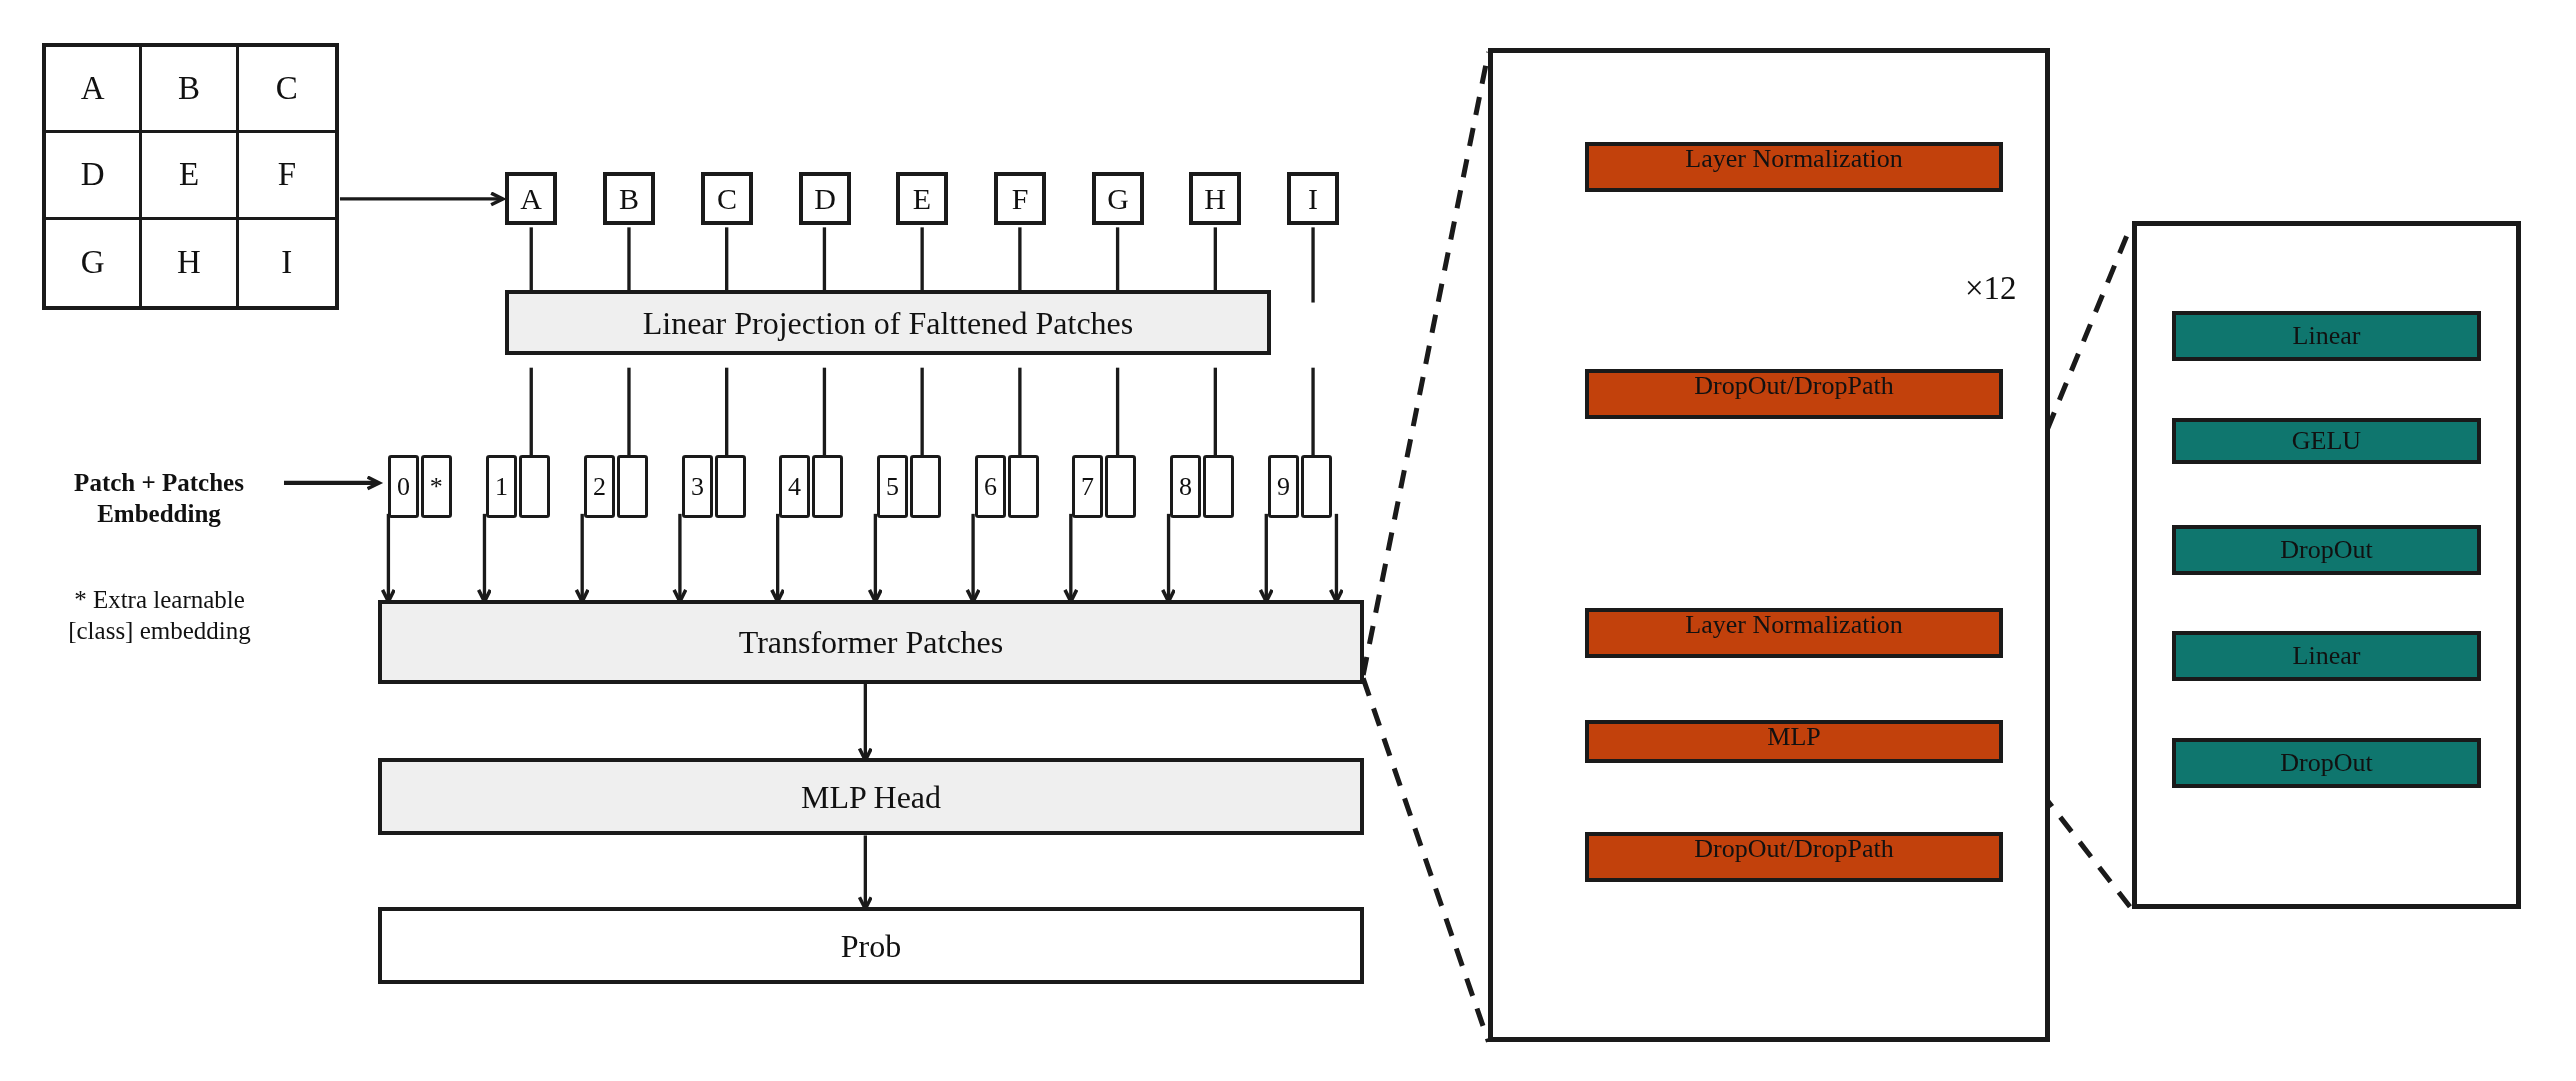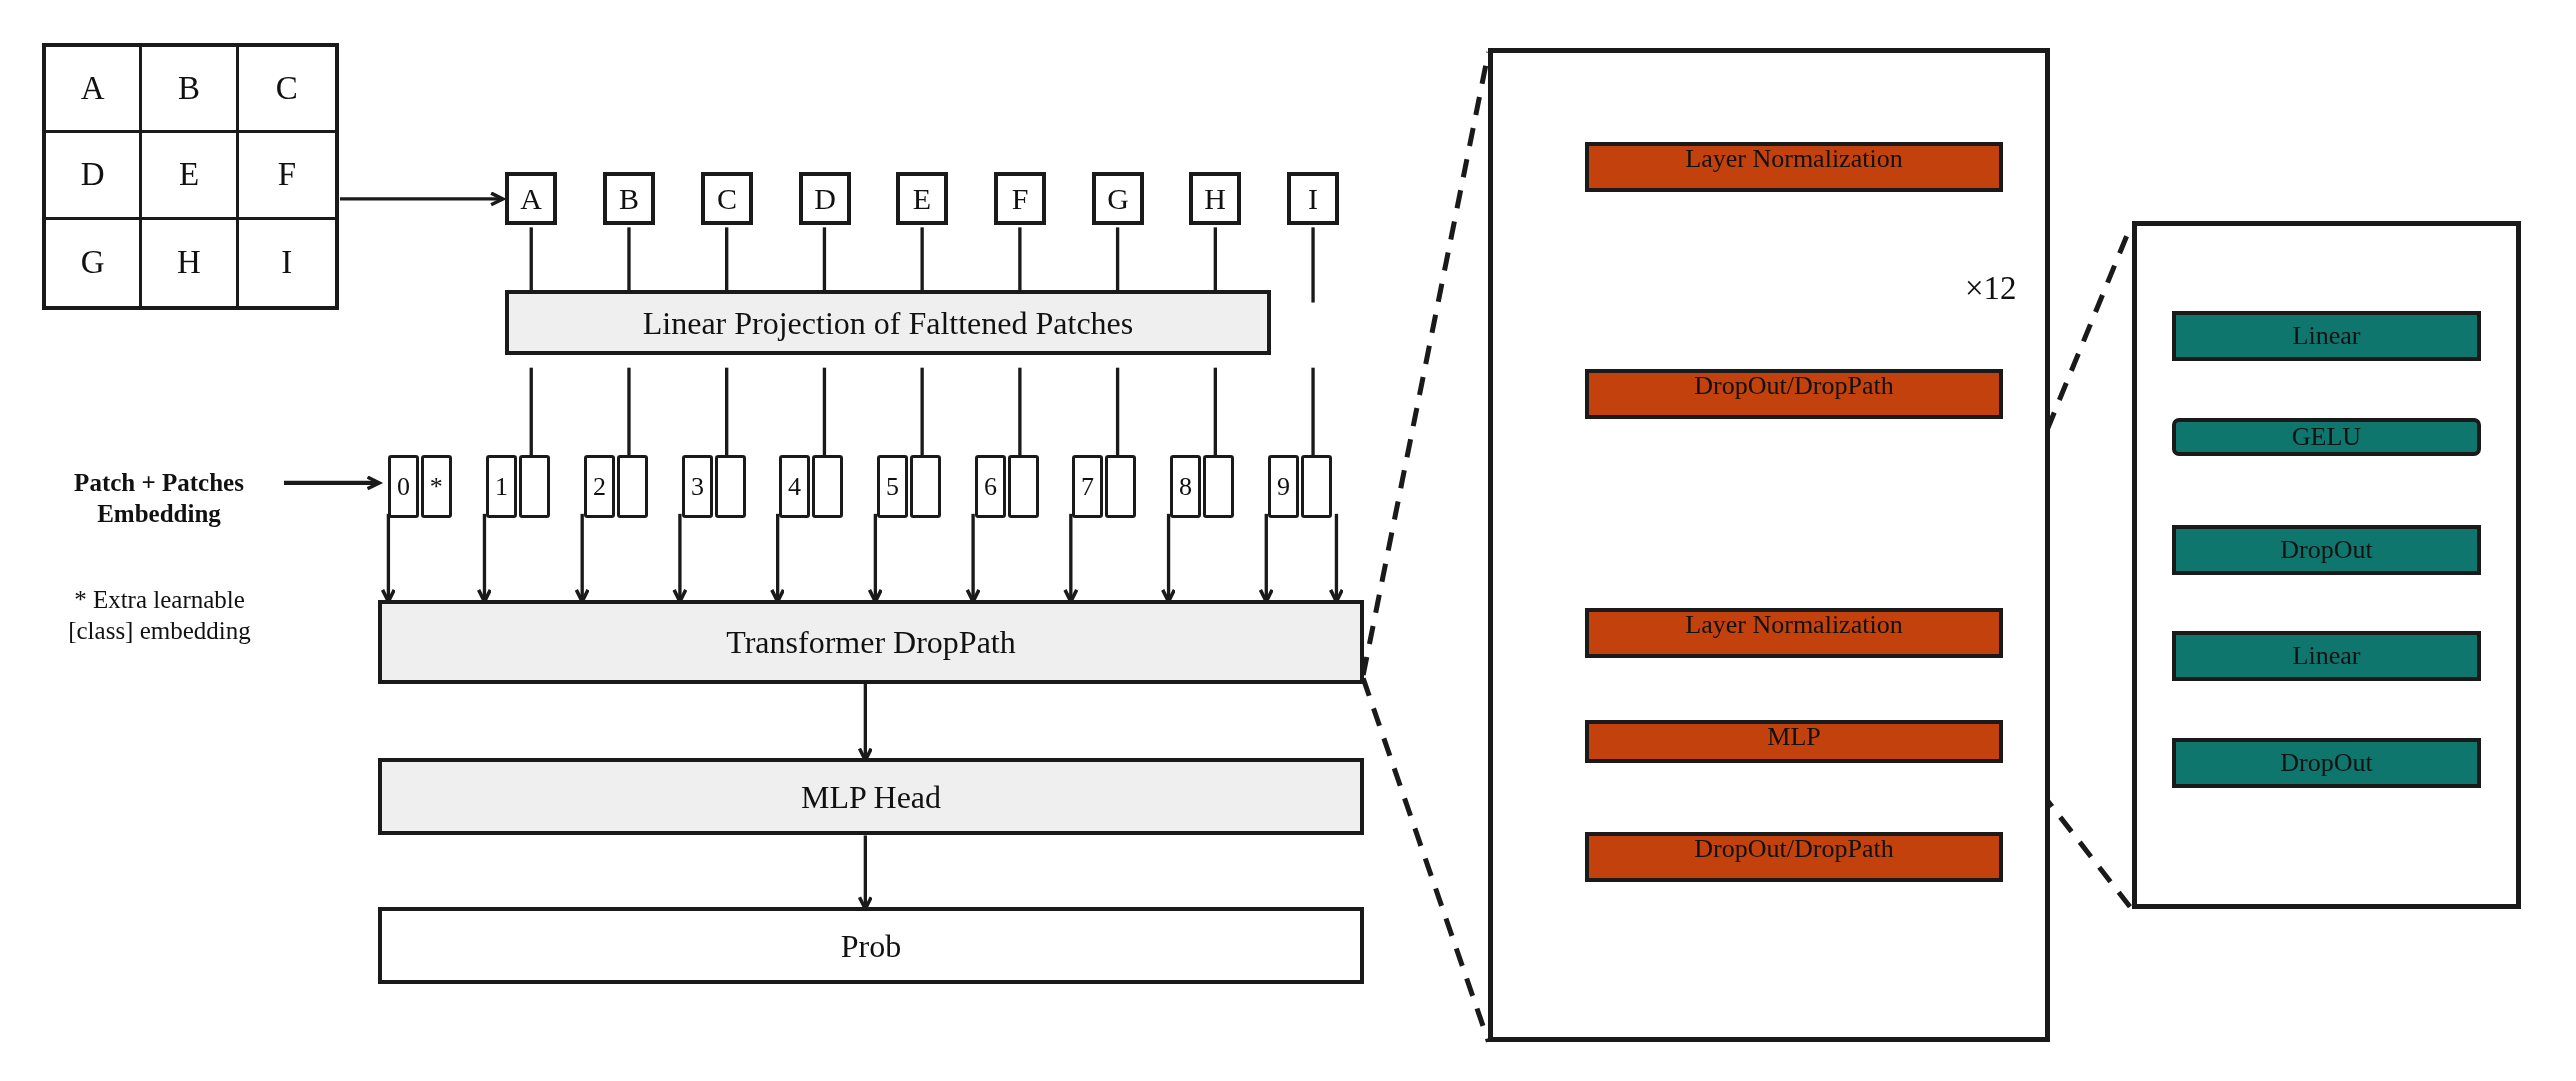--- a/index.html
+++ b/index.html
@@ -233,21 +233,21 @@
   <div class="abs emb-pair" style="left:1170px;top:455px;">
     <div class="emb-half">8</div>
     <div class="emb-half"></div>
   </div>
   <div class="abs emb-pair" style="left:1268px;top:455px;">
     <div class="emb-half">9</div>
     <div class="emb-half"></div>
   </div>
 
   <div class="abs wide-bar" style="left:378px;top:600px;width:986px;height:84px;">
-    <span>Transformer DropPath</span>
+    <span>Transformer Patches</span>
   </div>
 
   <div class="abs wide-bar plain" style="left:378px;top:907px;width:986px;height:77px;">
     <span>Prob</span>
   </div>
 
   <div class="abs wide-bar" style="left:378px;top:758px;width:986px;height:77px;">
     <span>MLP Head</span>
   </div>
 
@@ -274,21 +274,21 @@
   <div class="abs times-lbl" style="left:1965px;top:272px;">
     <span>×12</span>
   </div>
 
   <div class="abs panel" style="left:2132px;top:221px;width:389px;height:688px;">
   </div>
 
   <div class="abs mlp-block" style="left:2172px;top:311px;width:309px;height:50px;">
     <span>Linear</span>
   </div>
-  <div class="abs mlp-block" style="left:2172px;top:418px;width:309px;height:38px;border-radius:7px;">
+  <div class="abs mlp-block" style="left:2172px;top:418px;width:309px;height:46px;">
     <span>GELU</span>
   </div>
   <div class="abs mlp-block" style="left:2172px;top:525px;width:309px;height:50px;">
     <span>DropOut</span>
   </div>
   <div class="abs mlp-block" style="left:2172px;top:631px;width:309px;height:50px;">
     <span>Linear</span>
   </div>
   <div class="abs mlp-block" style="left:2172px;top:738px;width:309px;height:50px;">
     <span>DropOut</span>

